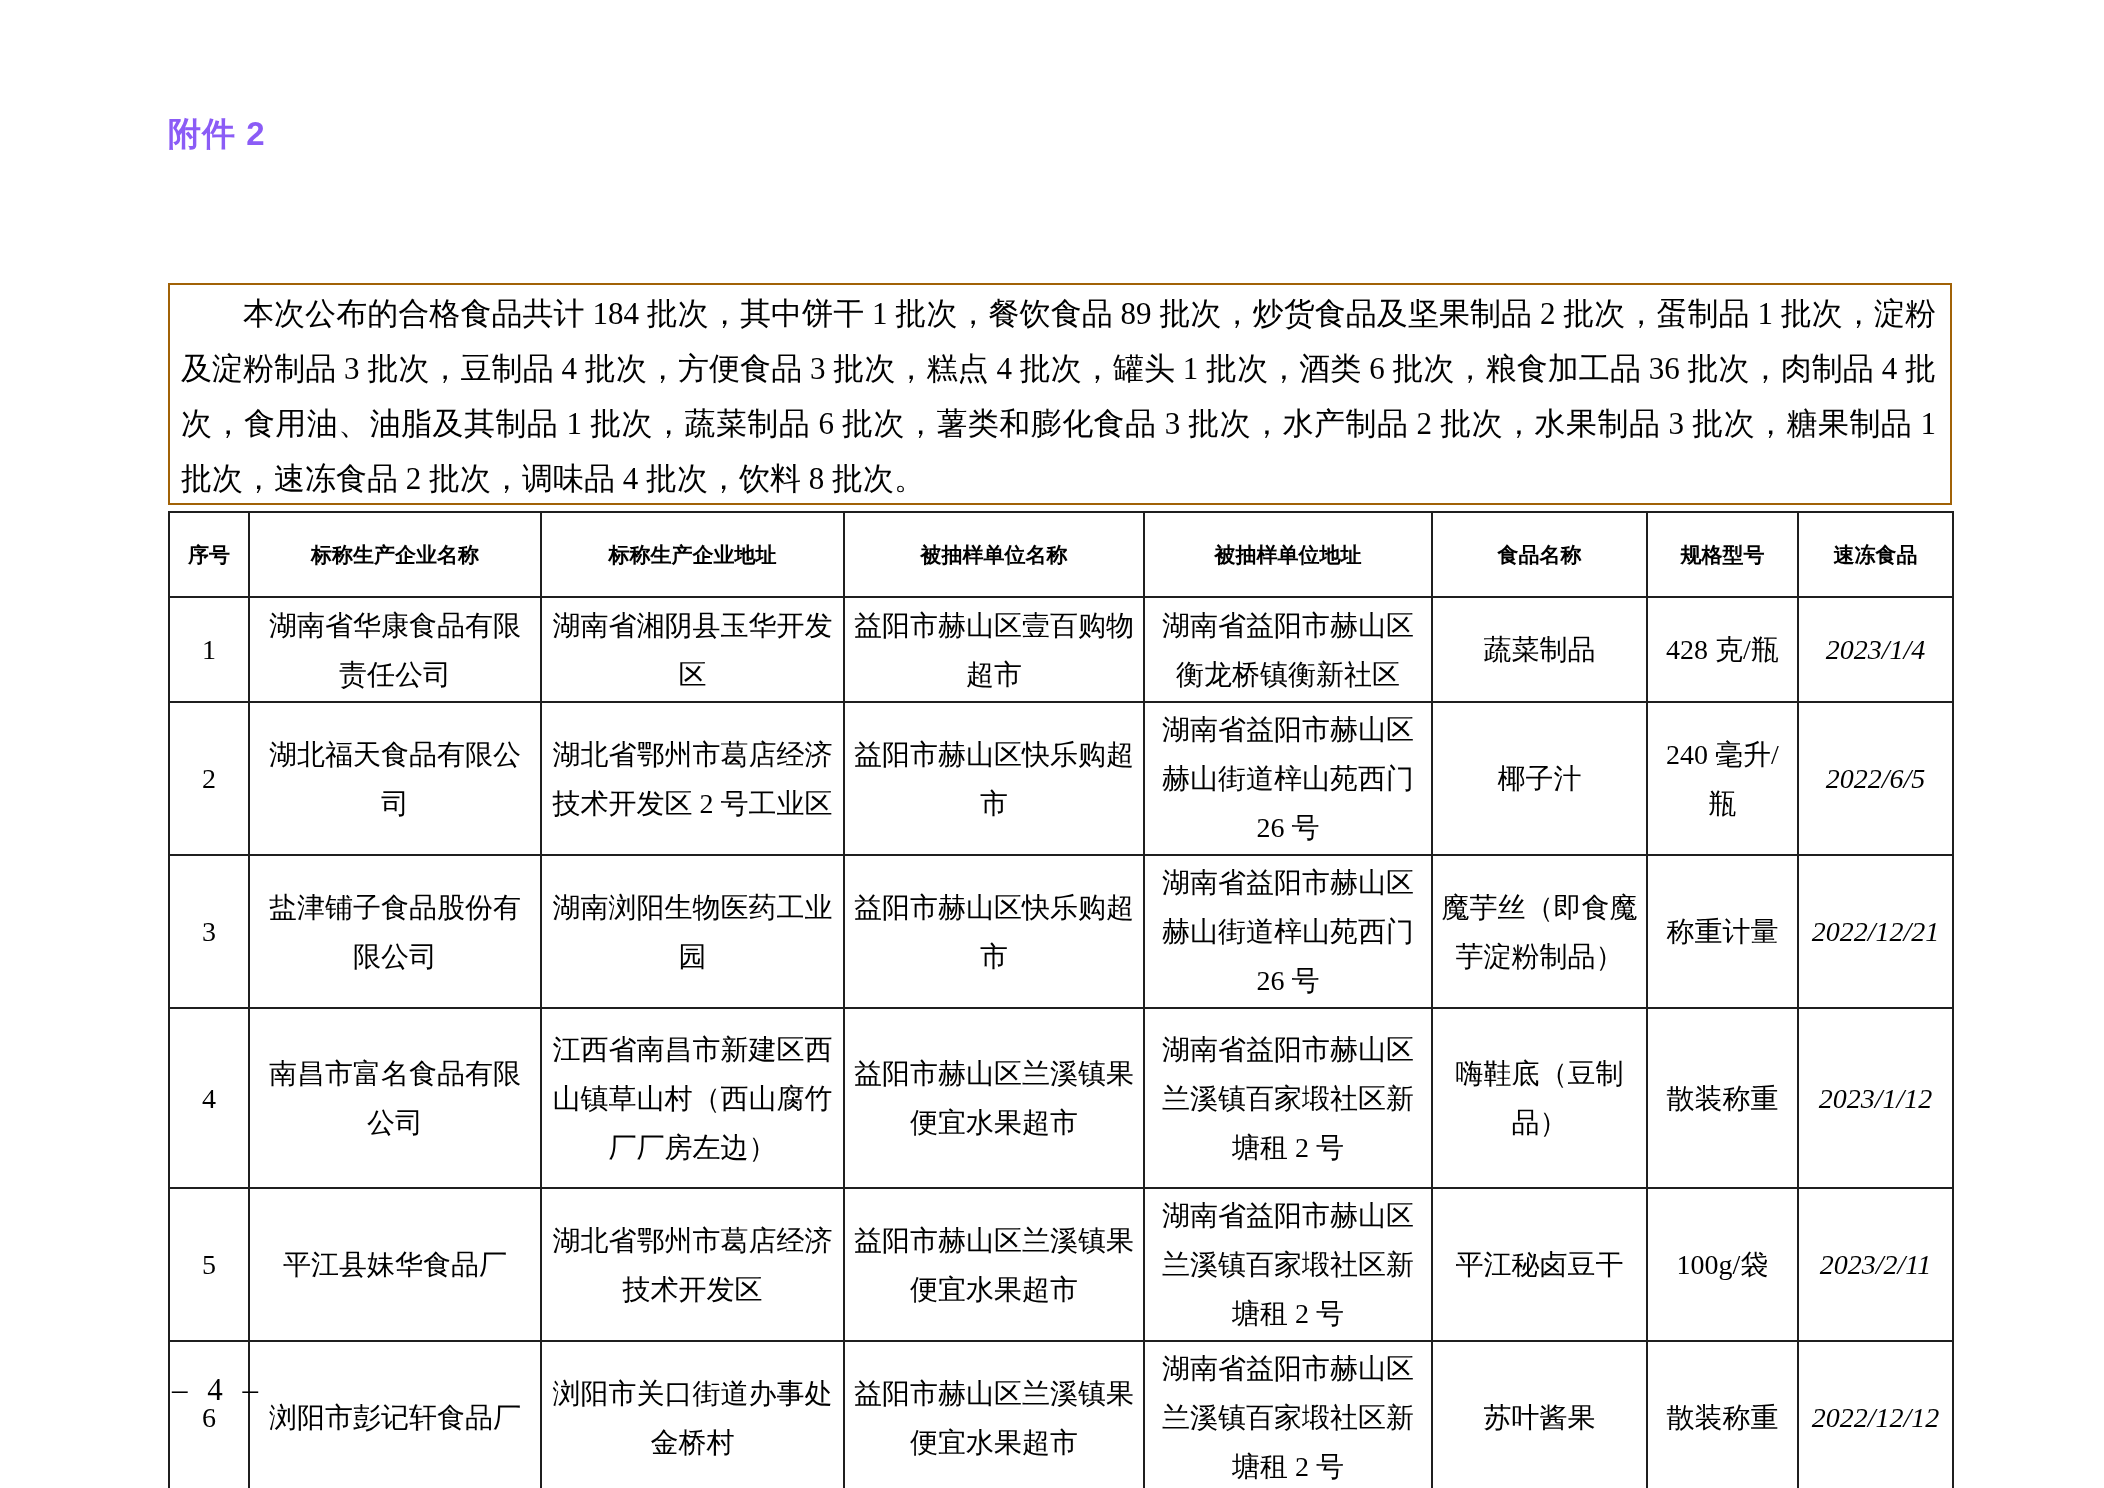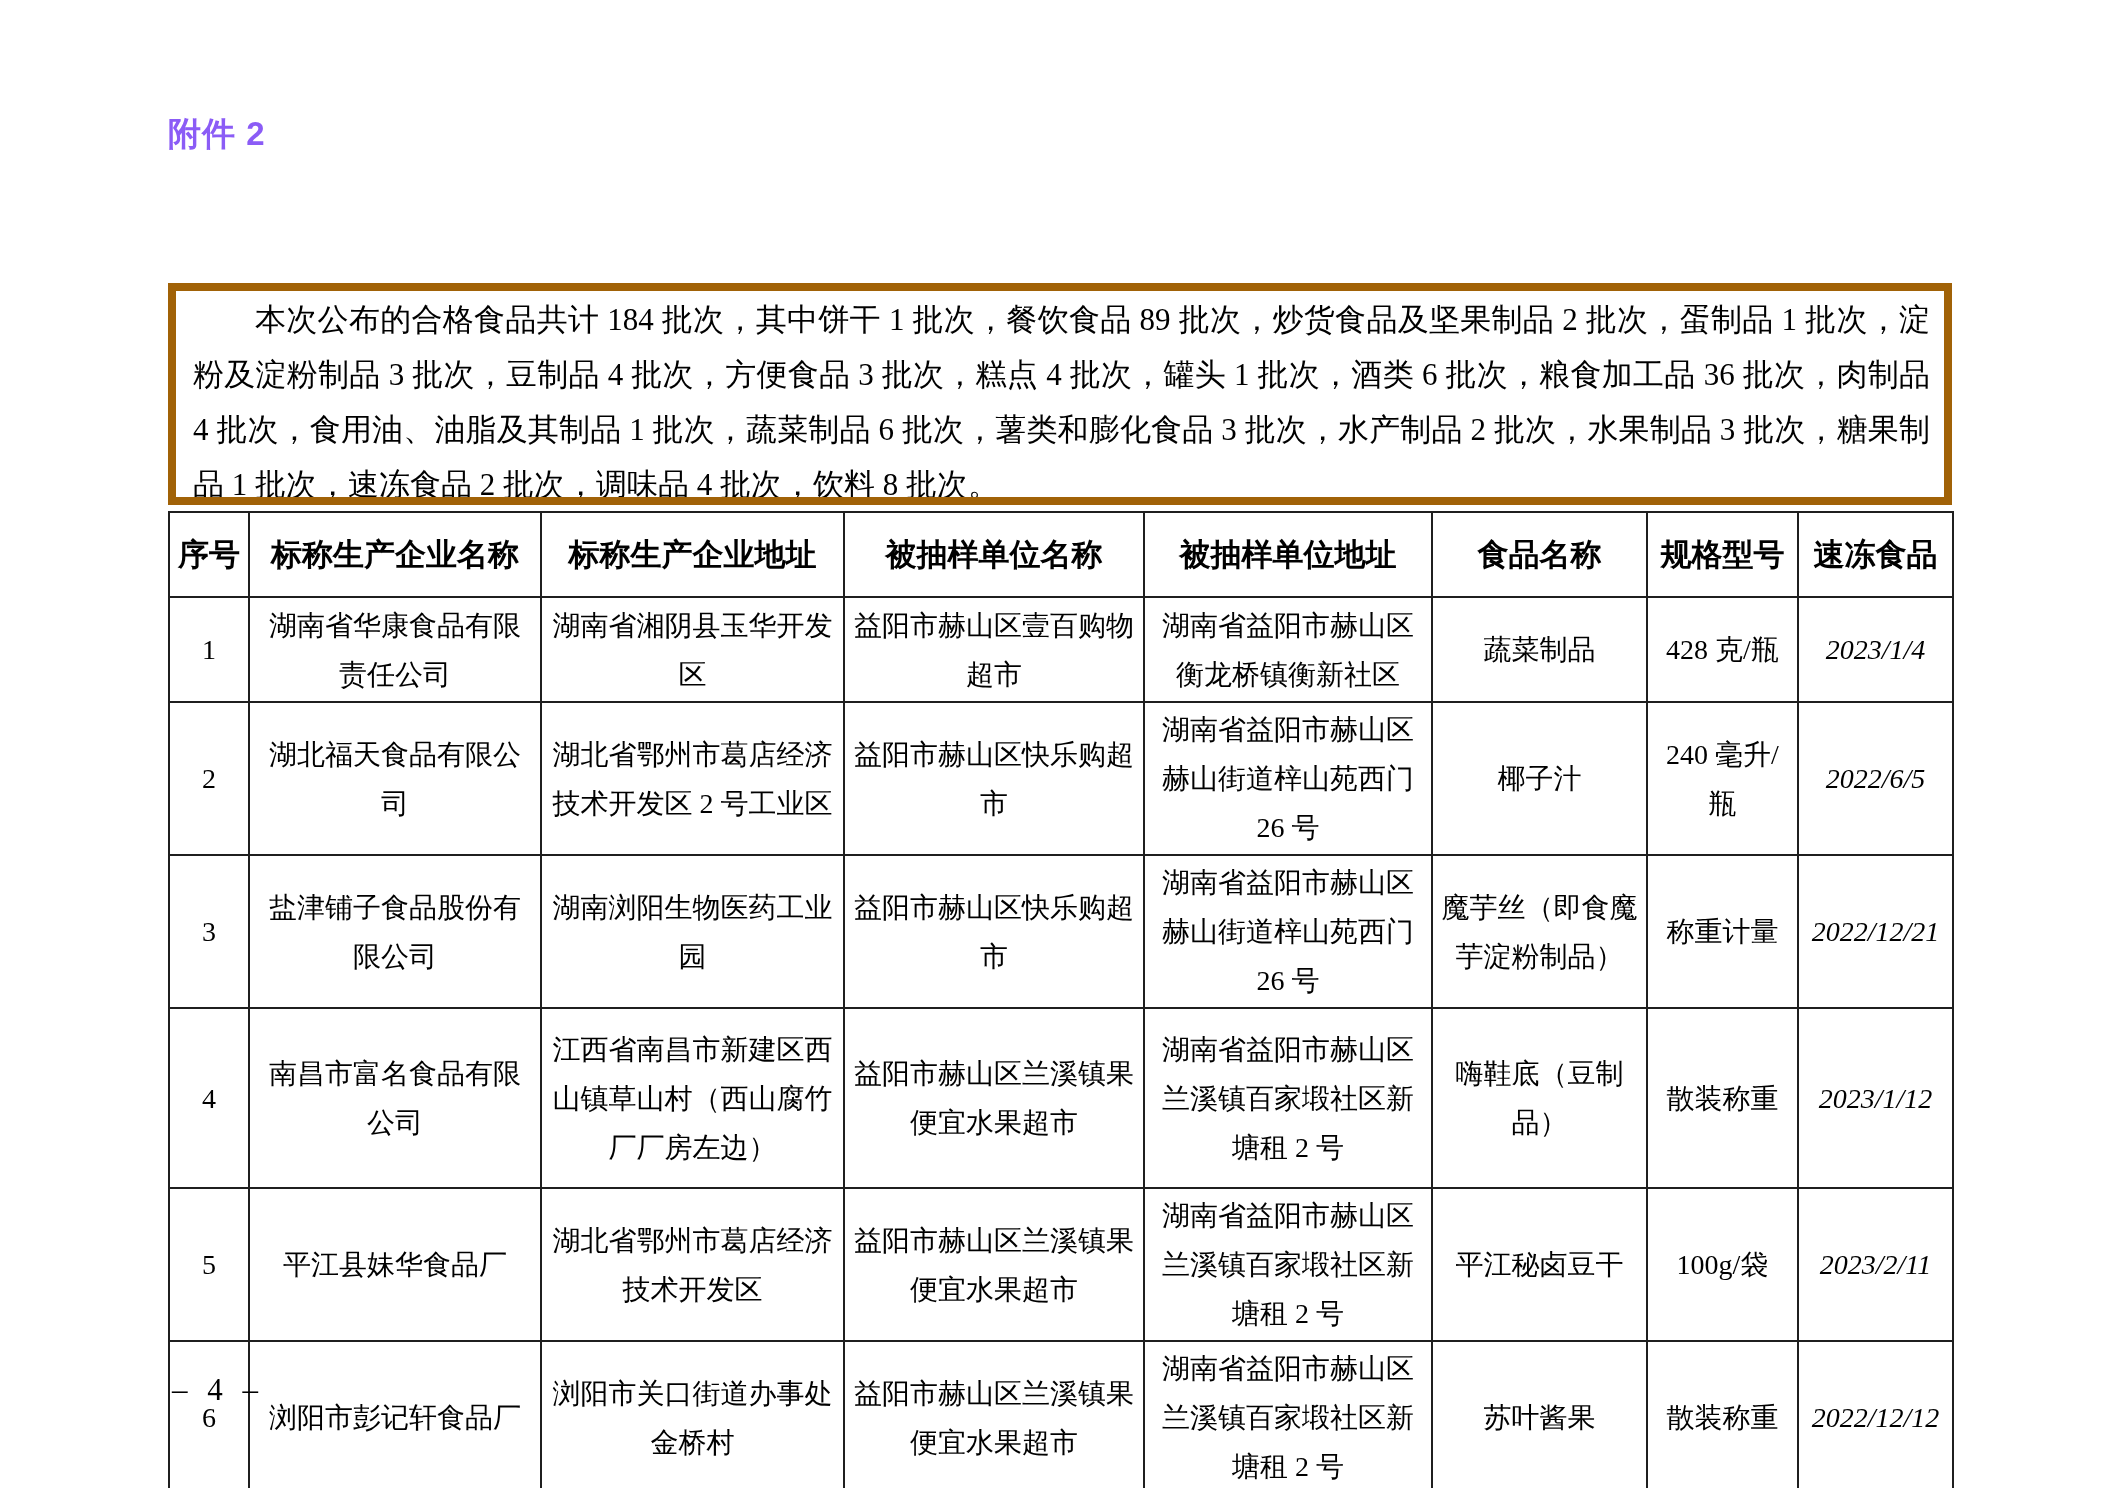--- a/index.html
+++ b/index.html
@@ -40,22 +40,22 @@
     font-size: 47px;
     letter-spacing: 2px;
     color: #000;
   }
   .summary-box {
     position: absolute;
     left: 168px;
     top: 283px;
     width: 1784px;
     height: 222px;
-    border: 8px solid #a16207;
-    padding: 1px 14px 0 17px;
+    border: 2px solid #a16207;
+    padding: 1px 14px 0 11px;
     overflow: hidden;
   }
   .summary-text {
     font-size: 31px;
     line-height: 55px;
     text-align: justify;
     text-indent: 2em;
     color: #000;
   }
   .info-table {
@@ -68,21 +68,21 @@
   }
   .info-table th, .info-table td {
     border: 2px solid #1f1f1f;
     text-align: center;
     vertical-align: middle;
     overflow: hidden;
   }
   .info-table th {
     font-family: "Liberation Sans", "DejaVu Sans", sans-serif;
     font-weight: bold;
-    font-size: 31px;
+    font-size: 21px;
     padding: 2px 4px;
   }
   .info-table td {
     font-family: "Liberation Serif", "DejaVu Serif", serif;
     font-size: 28px;
     line-height: 49px;
     padding: 2px 8px;
   }
   .info-table td.c-seq { padding: 2px 2px; }
   .info-table td.c-date { white-space: nowrap; padding: 2px 2px; font-style: italic; }

